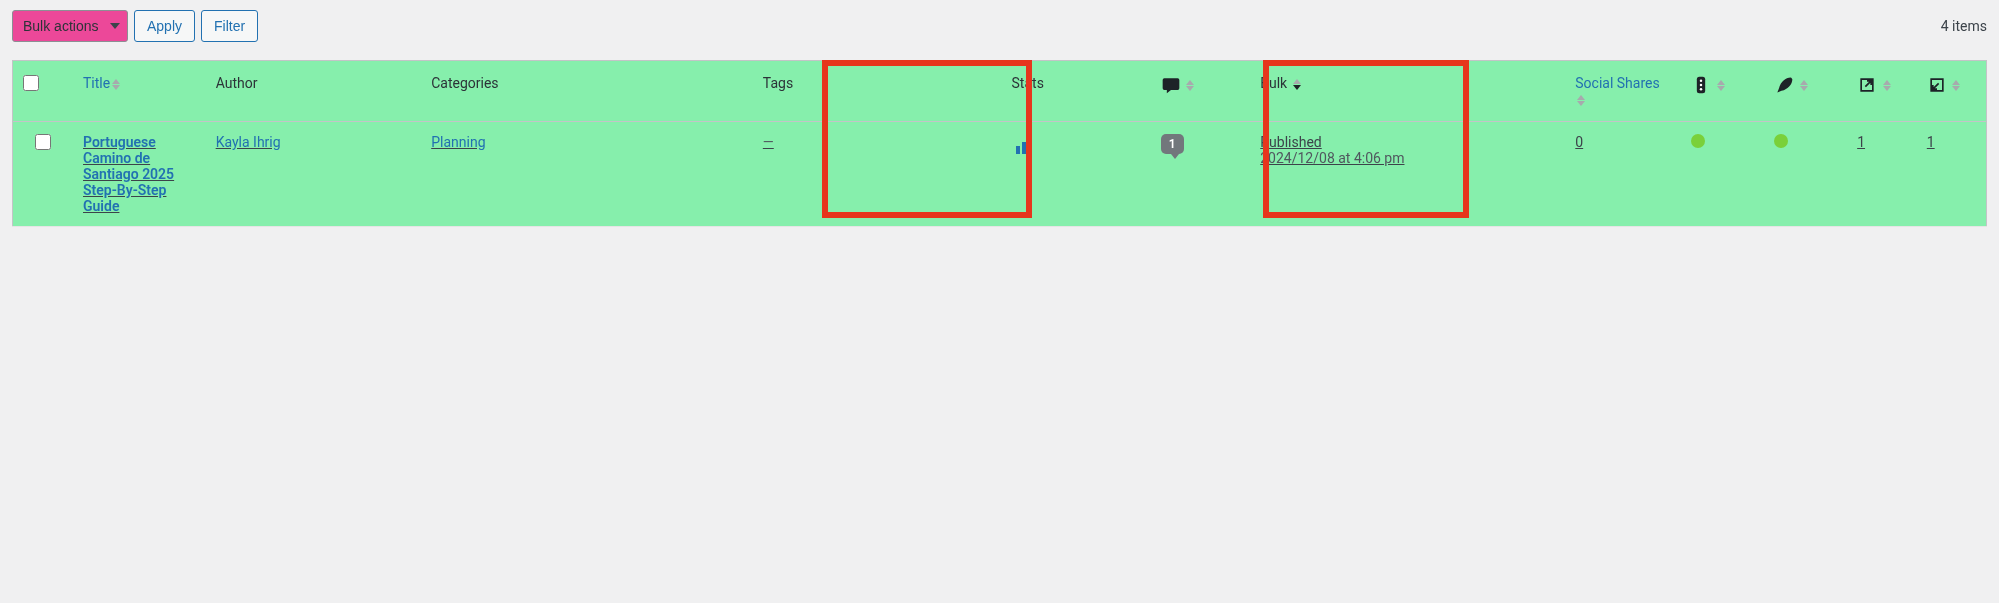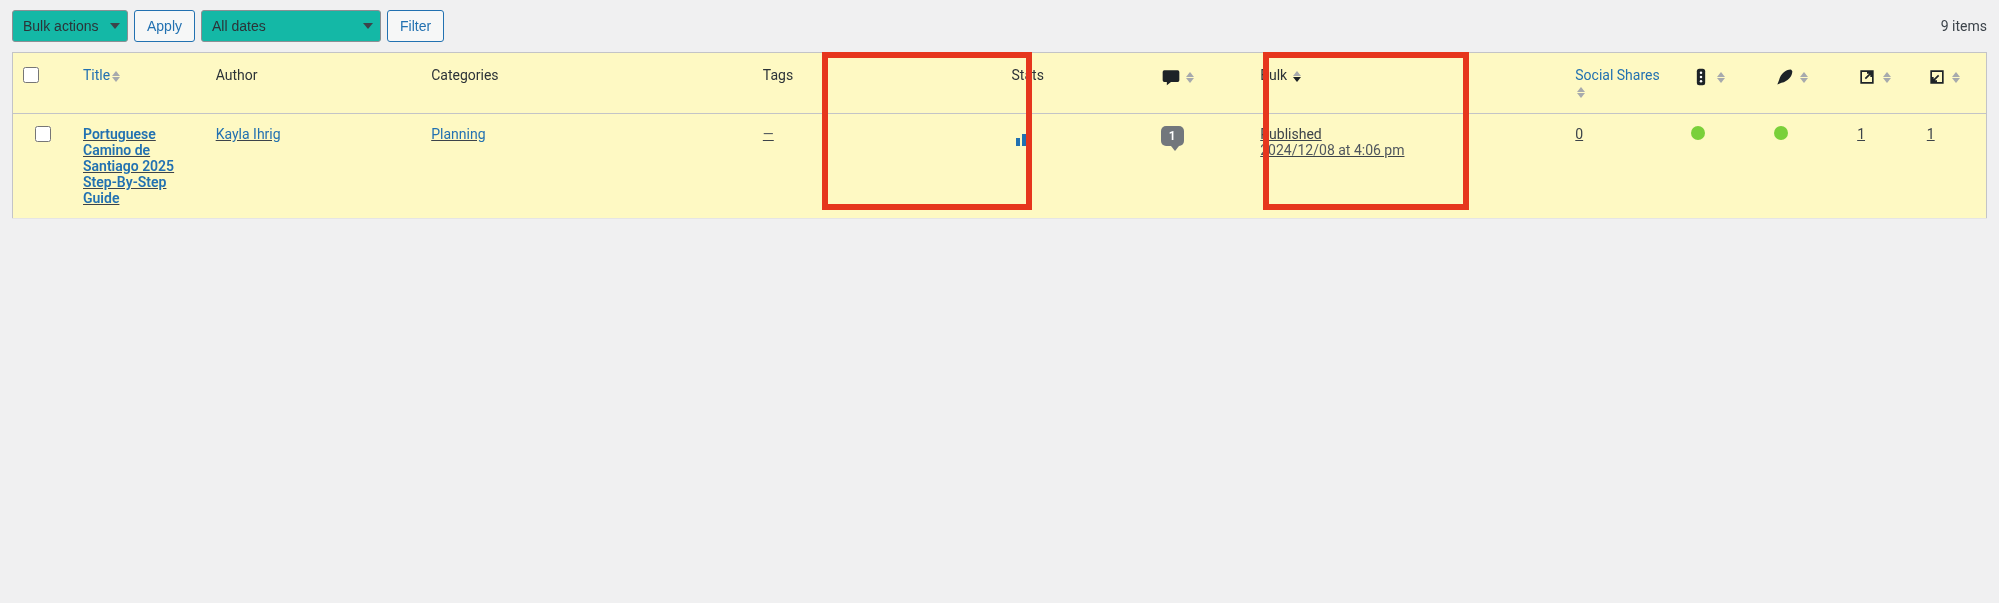--- a/index.html
+++ b/index.html
@@ -12,21 +12,21 @@
   .container { padding: 0 12px; }
   .tablenav {
     display: flex;
     align-items: center;
     padding: 10px 0;
     gap: 6px;
   }
   .select-ctrl {
     appearance: none;
     -webkit-appearance: none;
-    background: #14b8a6;
+    background: #ec4899;
     border: 1px solid #8c8f94;
     border-radius: 3px;
     padding: 0 28px 0 10px;
     height: 32px;
     font-size: 14px;
     color: #2c3338;
     min-width: 110px;
     position: relative;
   }
   .select-wrap { position: relative; display: inline-block; }
@@ -55,22 +55,23 @@
     cursor: pointer;
   }
   .tablenav-pages {
     margin-left: auto;
     font-size: 14px;
     color: #3c434a;
   }
   table.wp-list {
     width: 100%;
     border-collapse: collapse;
-    background: #fef9c3;
+    background: #86efac;
     border: 1px solid #c3c4c7;
+    margin-top: 8px;
   }
   table.wp-list thead th {
     text-align: left;
     font-weight: 400;
     font-size: 14px;
     padding: 14px 10px;
     border-bottom: 1px solid #c3c4c7;
     vertical-align: top;
     color: #2c3338;
   }
@@ -167,27 +168,22 @@
 <body>
 
 <div class="container">
   <div class="tablenav">
     <div class="select-wrap">
       <select class="select-ctrl">
         <option>Bulk actions</option>
       </select>
     </div>
     <button class="btn-secondary">Apply</button>
-    <div class="select-wrap">
-      <select class="select-ctrl wide">
-        <option>All dates</option>
-      </select>
-    </div>
     <button class="btn-secondary">Filter</button>
-    <div class="tablenav-pages">9 items</div>
+    <div class="tablenav-pages">4 items</div>
   </div>
 
   <div class="table-wrap">
     <div class="highlight-box" style="left:810px;top:0px;width:210px;height:158px;"></div>
     <div class="highlight-box" style="left:1251px;top:0px;width:206px;height:158px;"></div>
 
     <table class="wp-list">
       <thead>
         <tr>
           <th class="cb-col">

